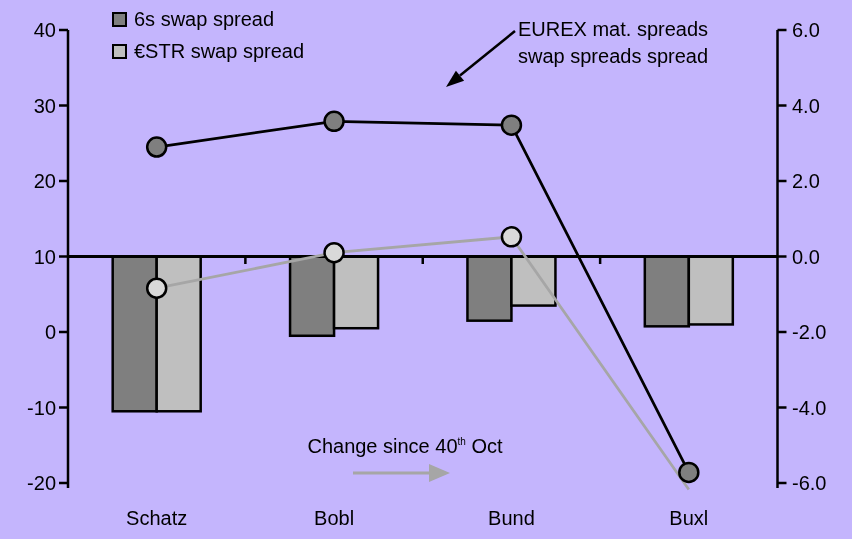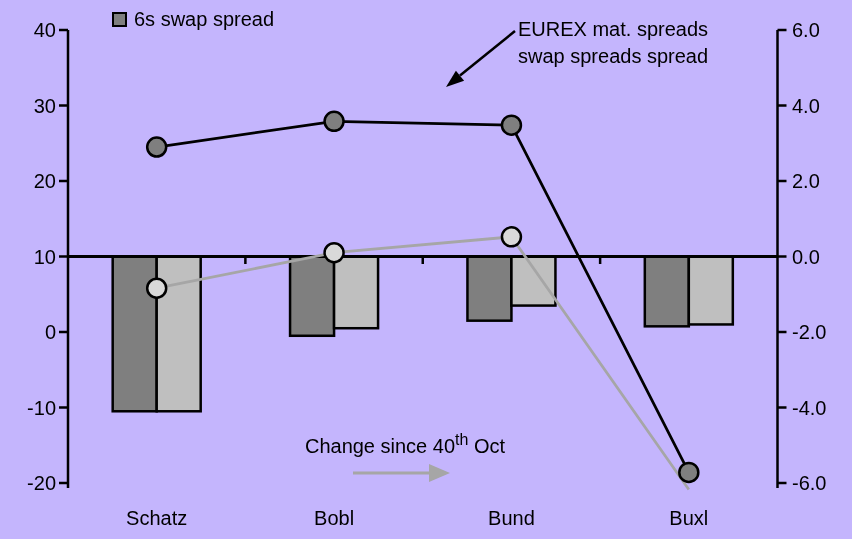--- a/index.html
+++ b/index.html
@@ -44,21 +44,21 @@
   .anno-change {
     position: absolute;
     left: 280px;
     top: 435px;
     width: 250px;
     text-align: center;
     font-size: 20px;
     color: #000;
     white-space: nowrap;
   }
-  .anno-change sup { font-size: 16px; vertical-align: super; line-height: 0; }
+  .anno-change sup { font-size: 10px; vertical-align: super; line-height: 0; }
 </style>
 </head>
 <body>
 
 <div class="chart-wrap">
   <svg id="plot" width="852" height="539" viewBox="0 0 852 539">
       <g>
         <rect x="112.6875" y="256.5" width="44" height="154.77499999999998" fill="#7f7f7f" stroke="#000" stroke-width="2.5"></rect>
         <rect x="290.0625" y="256.5" width="44" height="79.275" fill="#7f7f7f" stroke="#000" stroke-width="2.5"></rect>
         <rect x="467.4375" y="256.5" width="44" height="64.175" fill="#7f7f7f" stroke="#000" stroke-width="2.5"></rect>
@@ -135,20 +135,24 @@
         <line x1="353" y1="473" x2="430" y2="473" stroke="#a6a6a6" stroke-width="3"></line>
         <polygon points="450,473 429,464 429,482" fill="#a6a6a6"></polygon>
       </g>
     </svg>
 
   <div class="legend">
     <div class="legend-row">
       <span class="swatch" id="swatch-0" style="background: rgb(127, 127, 127);"></span>
       <span class="legend-label">6s swap spread</span>
     </div>
+    <div class="legend-row">
+      <span class="swatch" id="swatch-1" style="background: rgb(191, 191, 191);"></span>
+      <span class="legend-label">€STR swap spread</span>
+    </div>
   </div>
 
   <div class="anno-eurex">
     <div>EUREX mat. spreads</div>
     <div>swap spreads spread</div>
   </div>
 
   <div class="anno-change"><span>Change since 40</span><sup>th</sup><span> Oct</span></div>
 </div>
 

